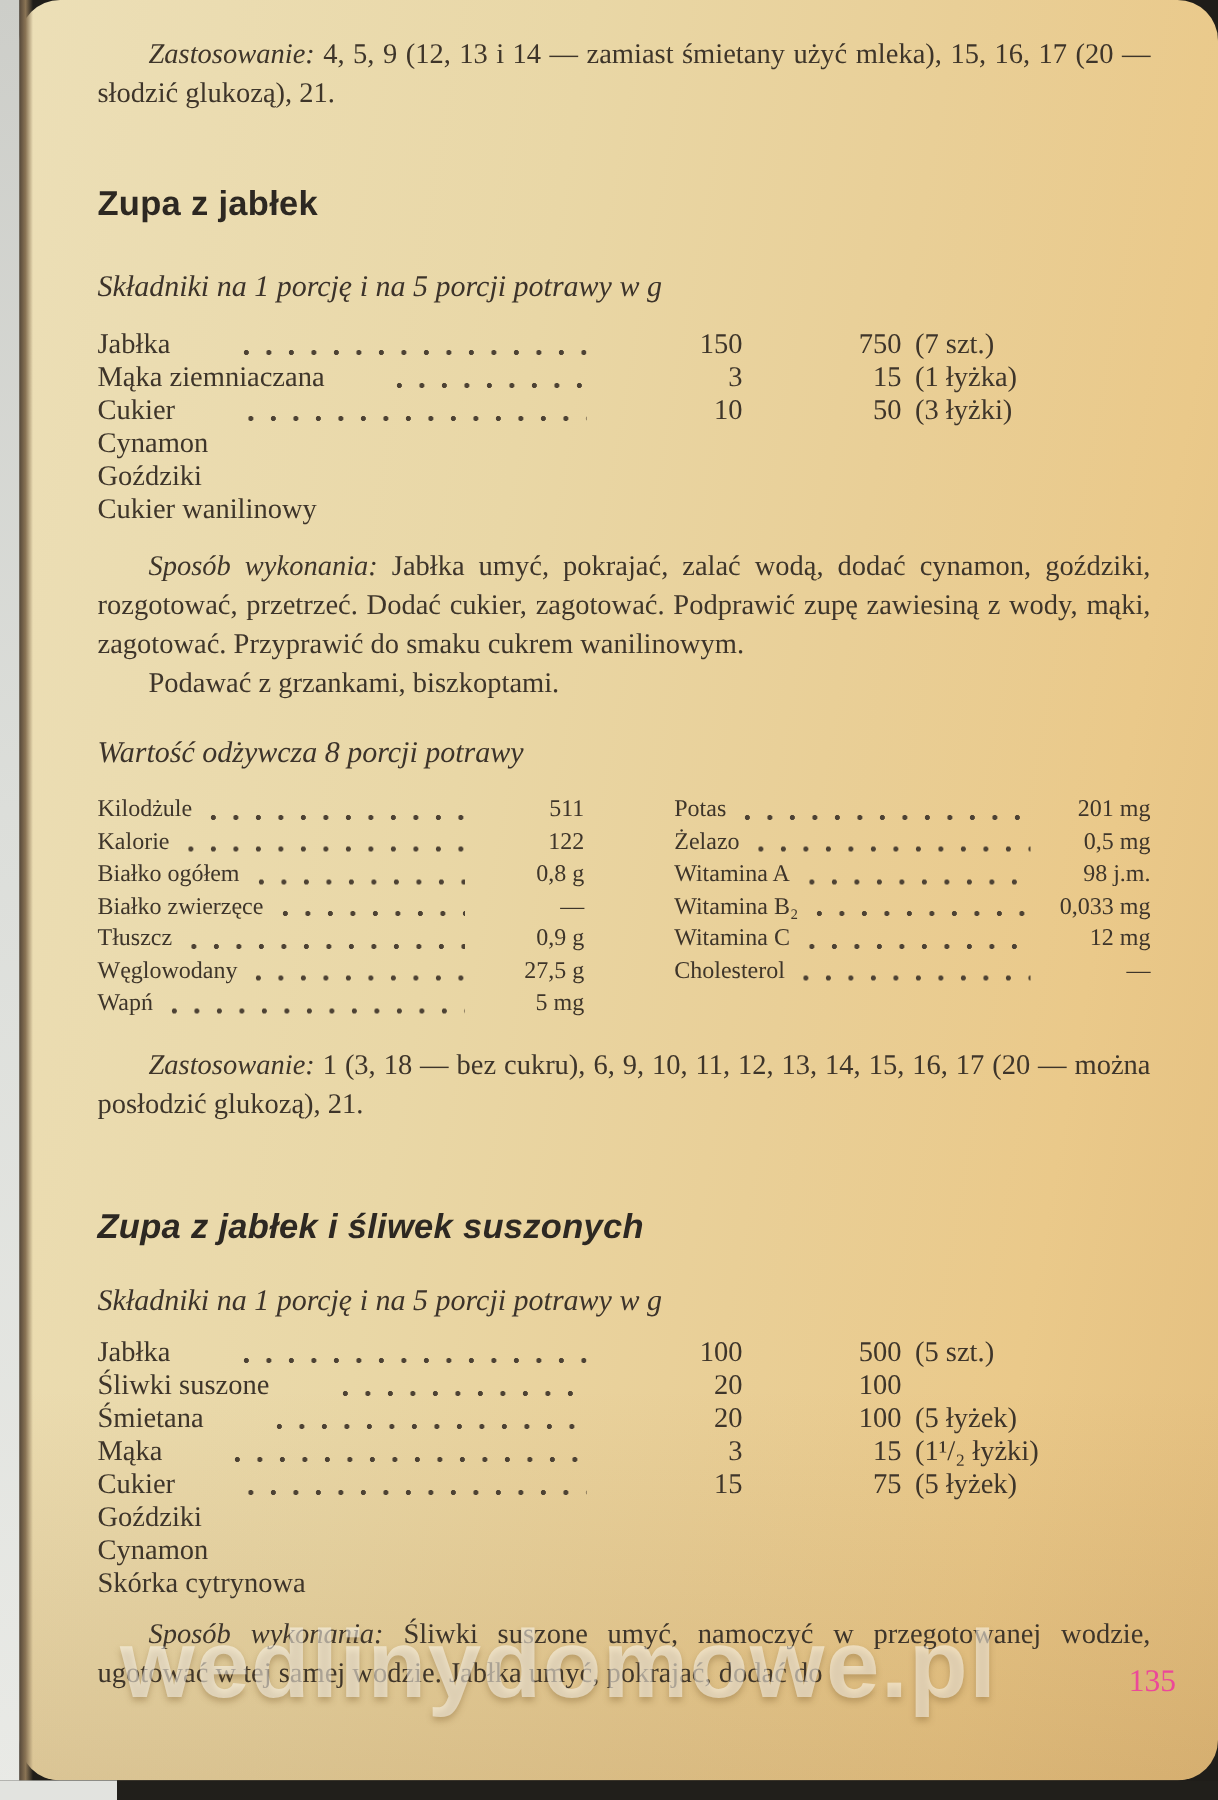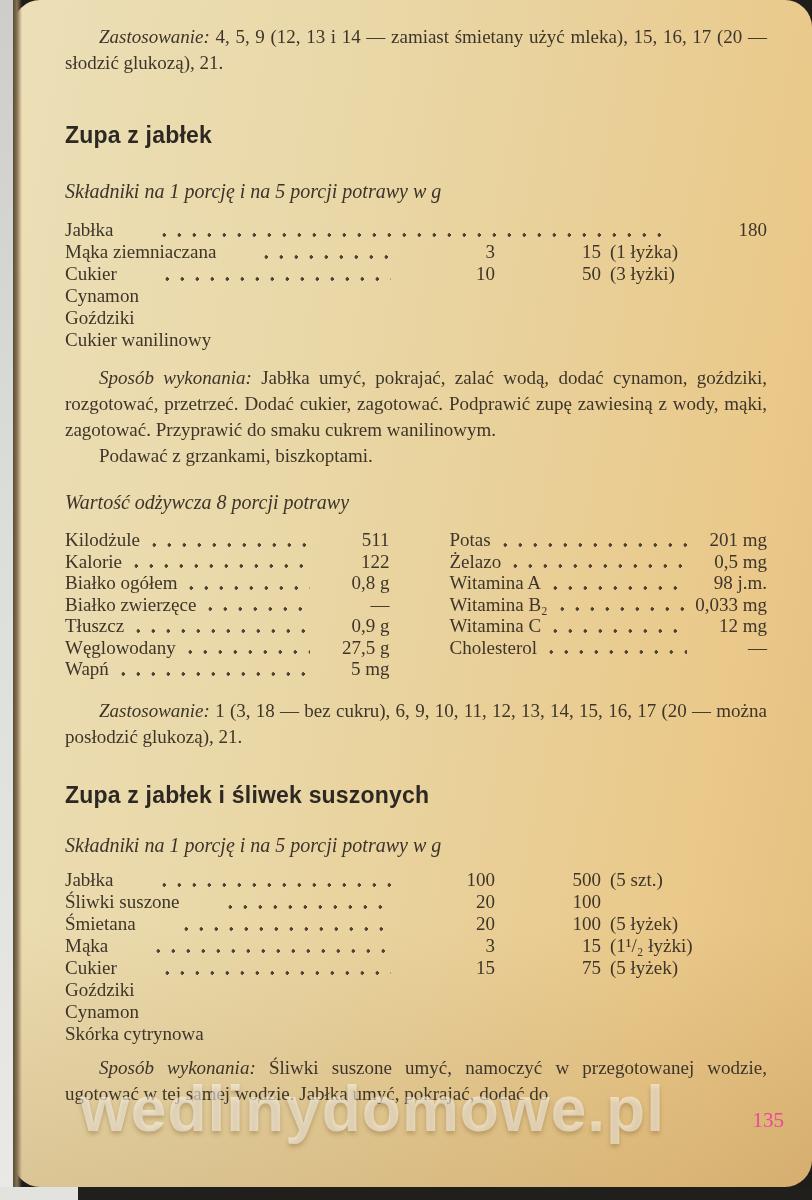--- a/index.html
+++ b/index.html
@@ -41,36 +41,36 @@
   .dots { flex:1 1 auto; min-width:16px; margin:0 10px 3px 12px; align-self:flex-end; height:6px;
       background-image:radial-gradient(circle at 2.2px 3px, #4d4234 1.5px, rgba(0,0,0,0) 1.9px);
       background-size:15px 6px; background-repeat:repeat-x; }
   .col1 { width:58px; text-align:right; flex:0 0 auto; }
   .col2 { flex:0 0 auto; width:208px; display:flex; margin-left:28px; }
   .v2num { width:42px; text-align:right; flex:0 0 auto; }
   .v2note { margin-left:9px; white-space:nowrap; }
 
   
   .nut-wrap { display:flex; }
-  .nut-col { font-size:19px; }
+  .nut-col { font-size:16px; }
   .nut-col.left  { width:325px; }
   .nut-col.right { width:318px; margin-left:60px; }
   .nut-row { display:flex; align-items:baseline; line-height:21px; height:21.5px; }
   .nut-label { white-space:nowrap; }
   .nut-value { flex:0 0 auto; min-width:70px; text-align:right; white-space:nowrap; }
 
   
   .mt-h1   { margin-top:46px; }
   .mt-sub  { margin-top:31px; }
   .mt-ing  { margin-top:16px; }
   .mt-meth { margin-top:14px; }
   .mt-nutt { margin-top:22px; }
   .mt-nut  { margin-top:15px; }
   .mt-app  { margin-top:18px; }
-  .mt-h2   { margin-top:32px; }
+  .mt-h2   { margin-top:54px;font-style:italic; }
   .mt-sub2 { margin-top:25px; }
   .mt-ing2 { margin-top:12px; }
   .mt-meth2{ margin-top:10px; }
 
   .watermark { position:absolute; left:80px; top:1072px; z-index:5;
       font-family:"Liberation Sans","DejaVu Sans",sans-serif; font-weight:bold;
       font-size:64px; letter-spacing:1px; color:rgba(255,253,248,0.52);
       text-shadow:0 3px 4px rgba(120,90,40,0.35); white-space:nowrap;text-align:right; }
   .page-number { position:absolute; right:28px; top:1108px; z-index:4;
       font-size:21px; color:#ec4899; font-family:"Liberation Serif","DejaVu Serif",serif; }
@@ -84,21 +84,25 @@
 
       <p class="body-p"><span class="lbl">Zastosowanie:</span><span> 4, 5, 9 (12, 13 i 14 — zamiast śmietany użyć mleka), 15, 16, 17 (20 — słodzić glukozą), 21.</span></p>
 
       <h2 class="recipe-title mt-h1">Zupa z jabłek</h2>
       <div class="subtitle mt-sub">Składniki na 1 porcję i na 5 porcji potrawy w g</div>
 
       <div class="ing-table mt-ing">
         <div class="ing-row">
           <span class="ing-name">Jabłka</span>
             <span class="dots"></span>
-            <span class="col1">180</span>
+            <span class="col1">150</span>
+            <span class="col2">
+              <span class="v2num">750</span>
+              <span class="v2note">(7 szt.)</span>
+            </span>
         </div>
         <div class="ing-row">
           <span class="ing-name">Mąka ziemniaczana</span>
             <span class="dots"></span>
             <span class="col1">3</span>
             <span class="col2">
               <span class="v2num">15</span>
               <span class="v2note">(1 łyżka)</span>
             </span>
         </div>

